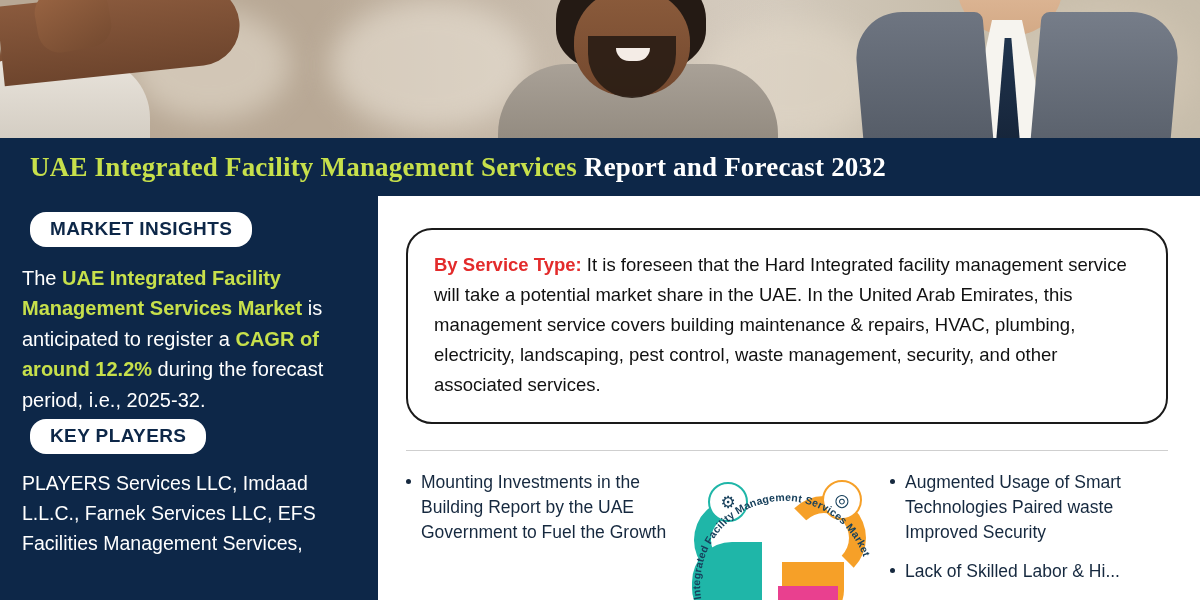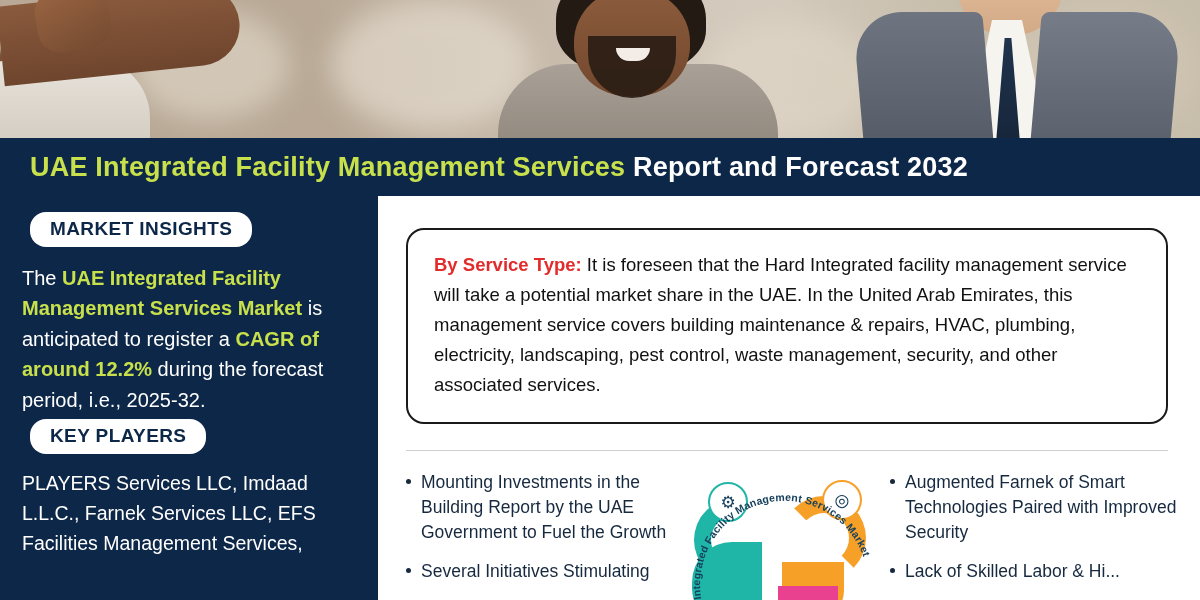--- a/index.html
+++ b/index.html
@@ -133,20 +133,21 @@
     width: 1200px; height: 58px;
     background: #0d2748;
     display: flex; align-items: center;
   }
   .titlebar .title {
     margin-left: 30px;
     font-size: 27px;
     font-weight: 700;
     letter-spacing: .2px;
     white-space: nowrap;
+    font-family: Liberation Serif, serif;
   }
   .title .hl { color: #c7e04b; }
   .title .wt { color: #ffffff; }
 
   
   .left-panel {
     position: absolute; top: 196px; left: 0;
     width: 378px; height: 404px;
     background: #0d2748;
     padding: 16px 22px 0 22px;
@@ -180,21 +181,21 @@
   
   .right {
     position: absolute; top: 196px; left: 378px;
     width: 822px; height: 404px;
     background: #ffffff;
   }
   .callout {
     position: absolute; left: 28px; top: 32px;
     width: 762px;
     border: 2px solid #1a1a1a;
-    border-radius: 18px;
+    border-radius: 26px;
     padding: 20px 26px 22px 26px;
     background: #ffffff;
   }
   .callout p {
     font-size: 18.5px;
     line-height: 1.62;
     color: #111111;
   }
   .callout .lbl { color: #e32b2b; font-weight: 700; }
 
@@ -329,30 +330,26 @@
       </p>
     </div>
 
     <div class="divider"></div>
 
     <div class="bullets-left">
       <div class="bullet">
         <span class="dot"></span>
         <span>Mounting Investments in the Building Report by the UAE Government to Fuel the Growth</span>
       </div>
-      <div class="bullet">
-        <span class="dot"></span>
-        <span>Several Initiatives Stimulating</span>
-      </div>
     </div>
 
     <div class="bullets-right">
       <div class="bullet">
         <span class="dot"></span>
-        <span>Augmented Farnek of Smart Technologies Paired with Improved Security</span>
+        <span>Augmented Usage of Smart Technologies Paired waste Improved Security</span>
       </div>
       <div class="bullet">
         <span class="dot"></span>
         <span>Lack of Skilled Labor &amp; Hi...</span>
       </div>
     </div>
   </div>
 
   <div class="graphic">
     <div class="seg seg-teal"></div>

